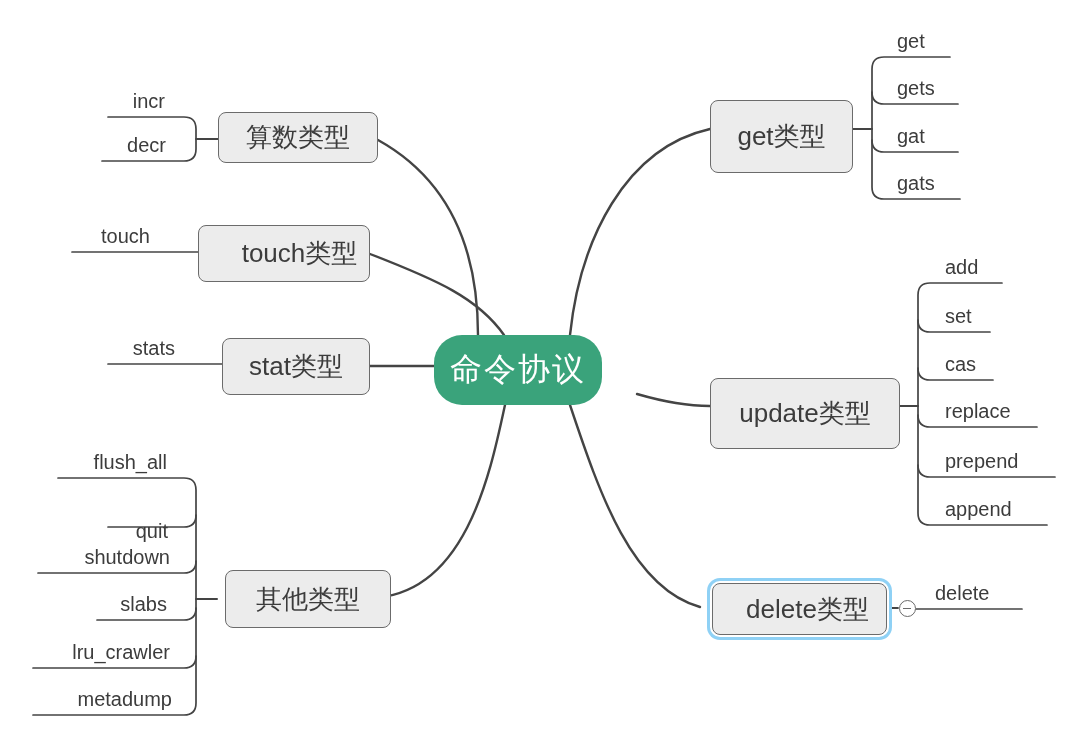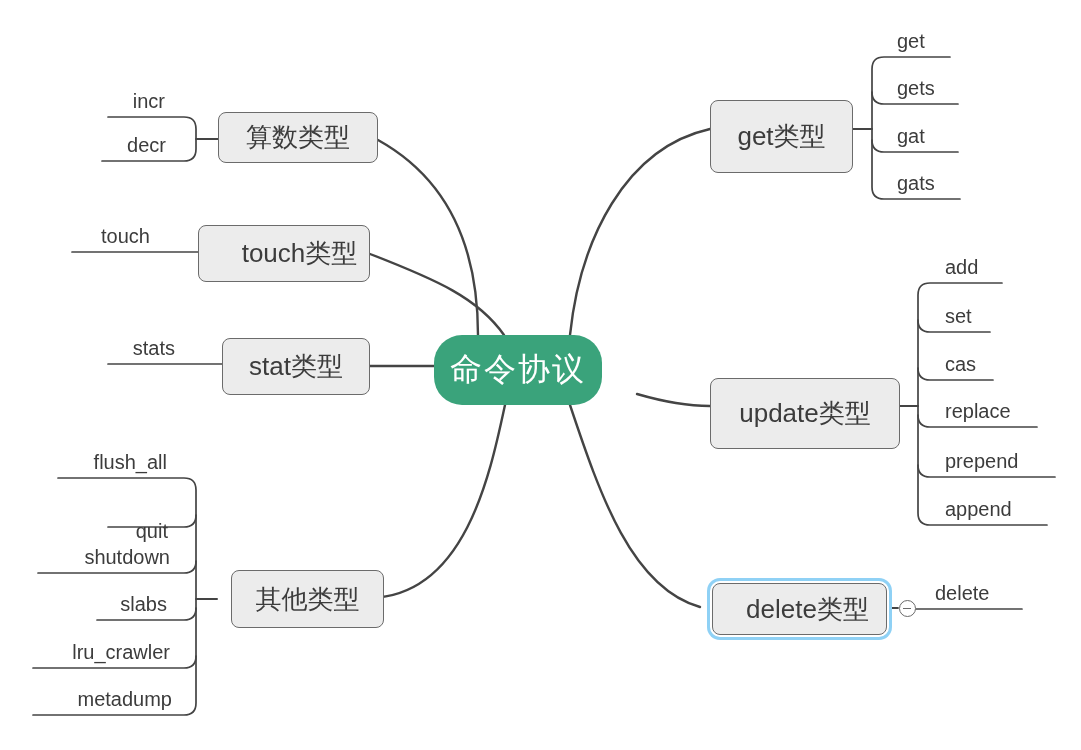--- a/index.html
+++ b/index.html
@@ -81,20 +81,20 @@
     <div class="topic selected" style="left: 712px; top: 583px; width: 175px; height: 52px;">delete类型</div>
     <div class="collapse-icon" style="left: 898.5px; top: 599.5px;"></div>
     <div class="child-label" style="top: 579px; left: 935px;">delete</div>
     <div class="topic " style="left: 218px; top: 112px; width: 160px; height: 51px;">算数类型</div>
     <div class="child-label" style="top: 87px; right: 916px;">incr</div>
     <div class="child-label" style="top: 131px; right: 915px; text-align: right;">decr</div>
     <div class="topic " style="left: 198px; top: 225px; width: 172px; height: 57px; padding-left: 31px;">touch类型</div>
     <div class="child-label" style="top: 222px; right: 931px;">touch</div>
     <div class="topic " style="left: 222px; top: 338px; width: 148px; height: 57px;">stat类型</div>
     <div class="child-label" style="top: 334px; right: 906px;">stats</div>
-    <div class="topic " style="left: 231px; top: 570px; width: 153px; height: 58px;">其他类型</div>
+    <div class="topic " style="left: 225px; top: 570px; width: 166px; height: 58px;">其他类型</div>
     <div class="child-label" style="top: 448px; right: 914px;">flush_all</div>
     <div class="child-label" style="top: 497px; right: 913px; margin-top: 20px;">quit</div>
     <div class="child-label" style="top: 543px; right: 911px;">shutdown</div>
     <div class="child-label" style="top: 590px; right: 914px;">slabs</div>
     <div class="child-label" style="top: 638px; right: 911px;">lru_crawler</div>
     <div class="child-label" style="top: 685px; right: 909px;">metadump</div>
   </div>
 
 </body></html>

